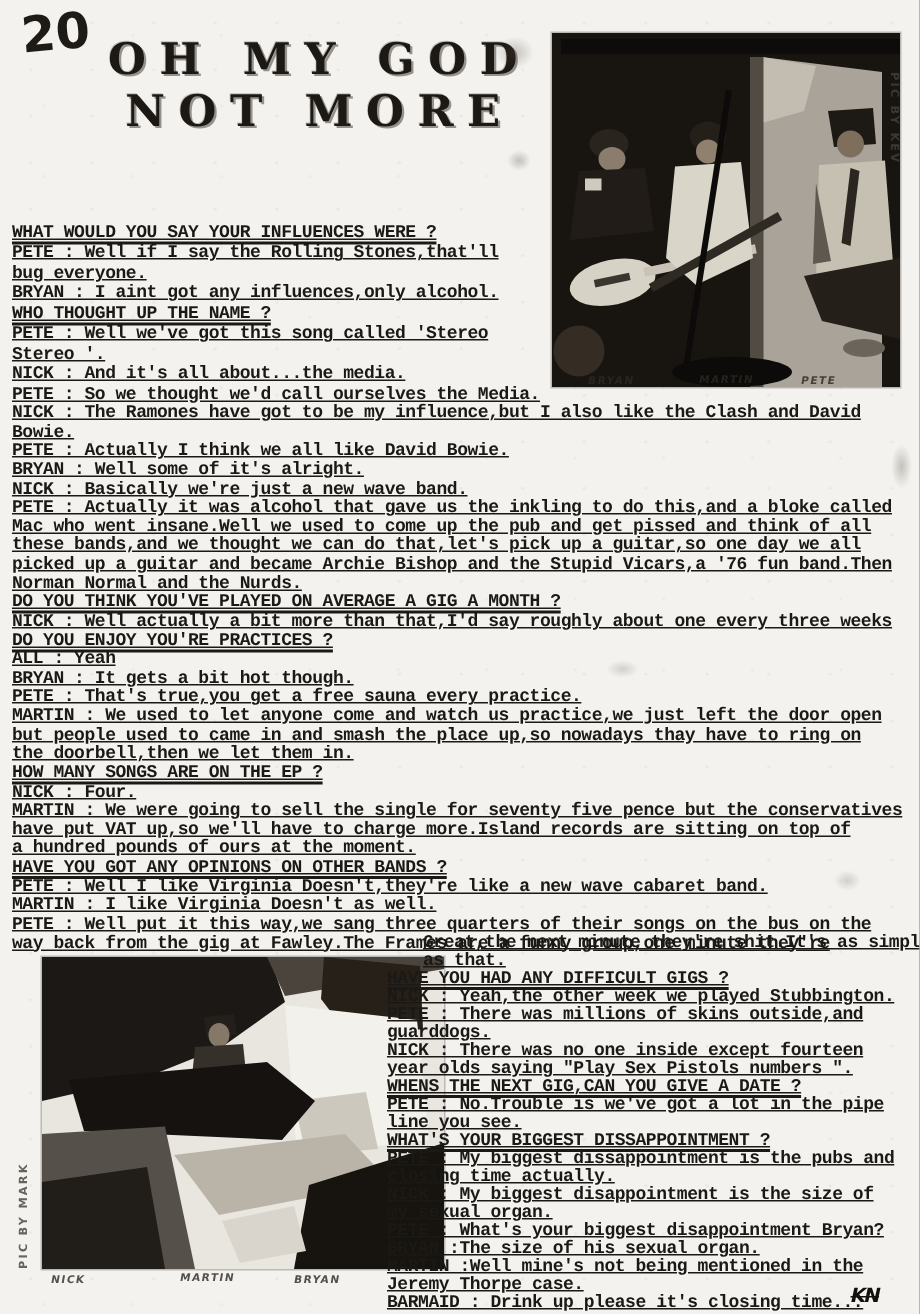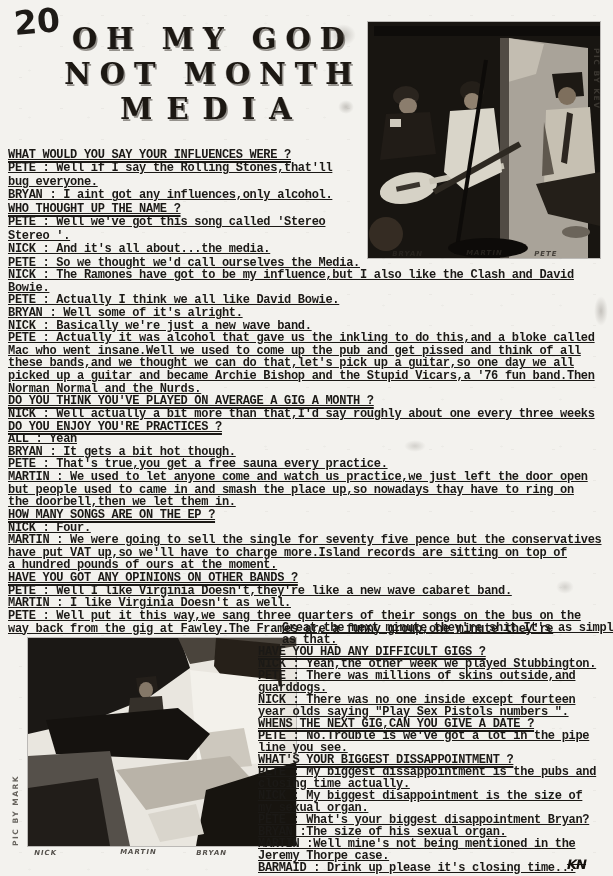--- a/index.html
+++ b/index.html
@@ -63,22 +63,21 @@
 </style>
 </head>
 <body>
 
 <div class="page">
 
   <div class="page-number">20</div>
 
   <div class="title">
     <div class="title-line">OH MY GOD</div>
-    <div class="title-line">NOT MONTH</div>
-    <div class="title-line wide">MEDIA</div>
+    <div class="title-line">NOT MORE</div>
   </div>
 
   <div class="photo" style="left:368px;top:22px;width:232px;height:236px;">
     <svg width="232" height="236" viewBox="0 0 232 236">
       <rect width="232" height="236" fill="#181511"></rect>
       <rect x="6" y="4" width="226" height="10" fill="#0e0c0a"></rect>
 
       <polygon points="140,16 220,26 220,236 140,236" fill="#a9a399"></polygon>
       <polygon points="140,16 176,22 168,52 140,60" fill="#c3bdb1"></polygon>
       <rect x="132" y="16" width="9" height="220" fill="#514b44"></rect>

